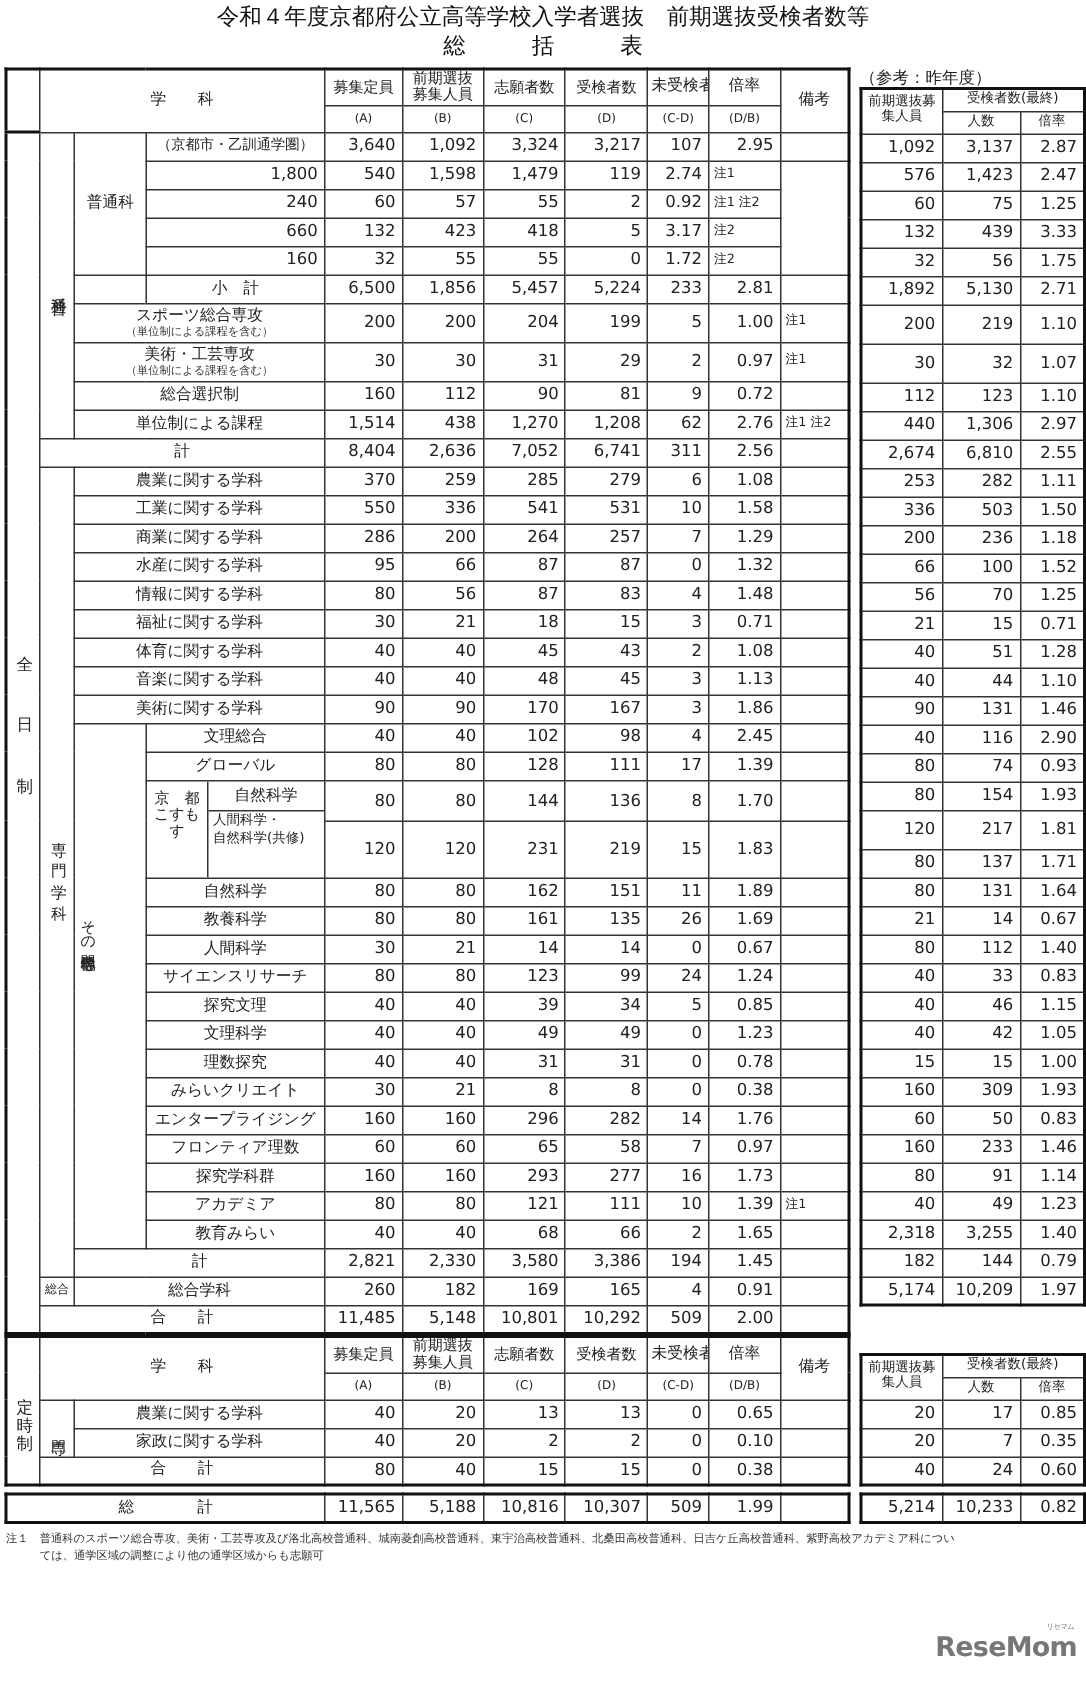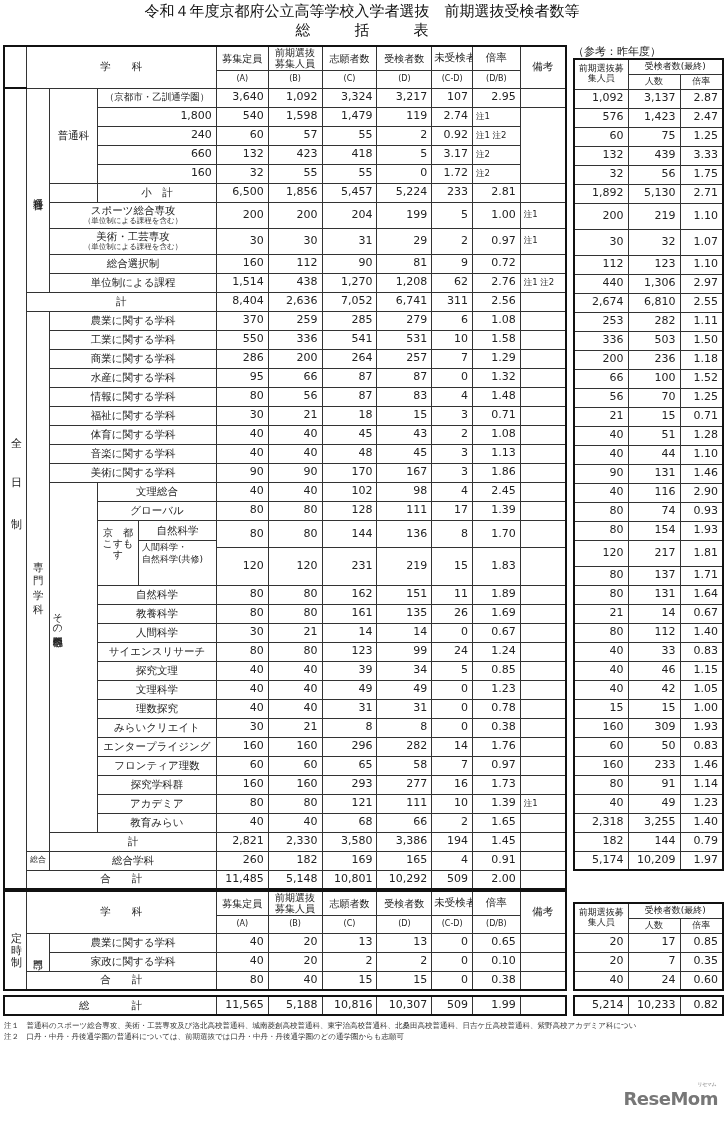--- a/index.html
+++ b/index.html
@@ -830,16 +830,16 @@
       <tr style="height: 19px;">
         <td class="n">5,214</td>
         <td class="n">10,233</td>
         <td class="n">0.82</td>
       </tr>
     </tbody>
 </table>
 
 <div class="notes">
   <div>注１　普通科のスポーツ総合専攻、美術・工芸専攻及び洛北高校普通科、城南菱創高校普通科、東宇治高校普通科、北桑田高校普通科、日吉ケ丘高校普通科、紫野高校アカデミア科につい</div>
-  <div>注２　口丹・中丹・丹後通学圏の普通科については、前期選抜では口丹・中丹・丹後通学圏のどの通学圏からも志願可</div>
+  <div>　　　ては、通学区域の調整により他の通学区域からも志願可</div>
 </div>
 
 <div class="logo"><small>リセマム</small><span>ReseMom</span></div>
 
 </body></html>

